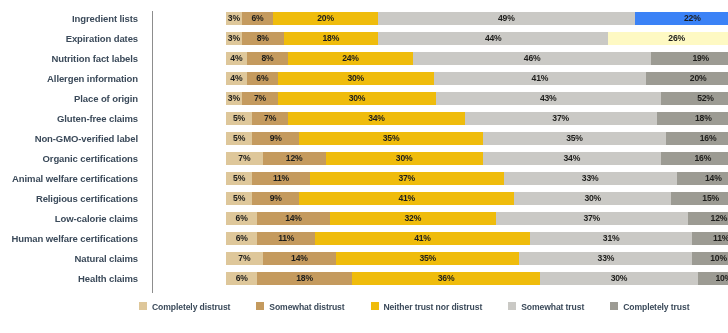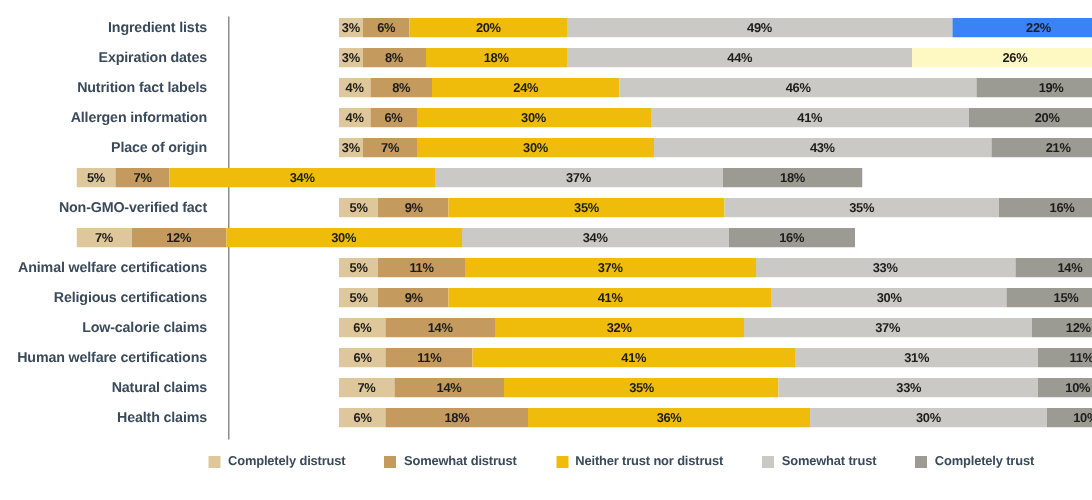--- a/index.html
+++ b/index.html
@@ -87,21 +87,21 @@
     left: 0;
     top: 302px;
     width: 728px;
     display: flex;
     align-items: center;
     padding-left: 139px;
     box-sizing: border-box;
   }
   .legend-item {
     display: flex;
-    align-items: flex-end;
+    align-items: flex-start;
     margin-right: 26px;
     white-space: nowrap;
   }
   .legend-swatch {
     width: 8px;
     height: 8px;
     margin-right: 5px;
     flex: 0 0 8px;
   }
   .legend-text {
@@ -212,66 +212,68 @@
           <div class="seg" title="Somewhat distrust: 7%" style="width: 36.68px; background: rgb(196, 154, 94);">
             <span>7%</span>
           </div>
           <div class="seg" title="Neither trust nor distrust: 30%" style="width: 157.2px; background: rgb(239, 188, 12);">
             <span>30%</span>
           </div>
           <div class="seg" title="Somewhat trust: 43%" style="width: 225.32px; background: rgb(202, 201, 197);">
             <span>43%</span>
           </div>
           <div class="seg" title="Completely trust: 17%" style="width: 89.08px; background: rgb(156, 155, 147);">
-            <span>21%</span>
-          </div>
-        </div>
-      </div>
-      <div class="row">
+            <span>52%</span>
+          </div>
+        </div>
+      </div>
+      <div class="row">
+        <div class="cat-label">Gluten-free claims</div>
         <div class="axis-gap"></div>
         <div class="bar">
           <div class="seg" title="Completely distrust: 5%" style="width: 26.2px; background: rgb(222, 199, 154);">
             <span>5%</span>
           </div>
           <div class="seg" title="Somewhat distrust: 7%" style="width: 36.68px; background: rgb(196, 154, 94);">
             <span>7%</span>
           </div>
           <div class="seg" title="Neither trust nor distrust: 34%" style="width: 178.16px; background: rgb(239, 188, 12);">
             <span>34%</span>
           </div>
           <div class="seg" title="Somewhat trust: 37%" style="width: 193.88px; background: rgb(202, 201, 197);">
             <span>37%</span>
           </div>
           <div class="seg" title="Completely trust: 18%" style="width: 94.32px; background: rgb(156, 155, 147);">
             <span>18%</span>
           </div>
         </div>
       </div>
       <div class="row">
-        <div class="cat-label">Non-GMO-verified fact</div>
+        <div class="cat-label">Non-GMO-verified label</div>
         <div class="axis-gap"></div>
         <div class="bar">
           <div class="seg" title="Completely distrust: 5%" style="width: 26.2px; background: rgb(222, 199, 154);">
             <span>5%</span>
           </div>
           <div class="seg" title="Somewhat distrust: 9%" style="width: 47.16px; background: rgb(196, 154, 94);">
             <span>9%</span>
           </div>
           <div class="seg" title="Neither trust nor distrust: 35%" style="width: 183.4px; background: rgb(239, 188, 12);">
             <span>35%</span>
           </div>
           <div class="seg" title="Somewhat trust: 35%" style="width: 183.4px; background: rgb(202, 201, 197);">
             <span>35%</span>
           </div>
           <div class="seg" title="Completely trust: 16%" style="width: 83.84px; background: rgb(156, 155, 147);">
             <span>16%</span>
           </div>
         </div>
       </div>
       <div class="row">
+        <div class="cat-label">Organic certifications</div>
         <div class="axis-gap"></div>
         <div class="bar">
           <div class="seg" title="Completely distrust: 7%" style="width: 36.68px; background: rgb(222, 199, 154);">
             <span>7%</span>
           </div>
           <div class="seg" title="Somewhat distrust: 12%" style="width: 62.88px; background: rgb(196, 154, 94);">
             <span>12%</span>
           </div>
           <div class="seg" title="Neither trust nor distrust: 30%" style="width: 157.2px; background: rgb(239, 188, 12);">
             <span>30%</span>

